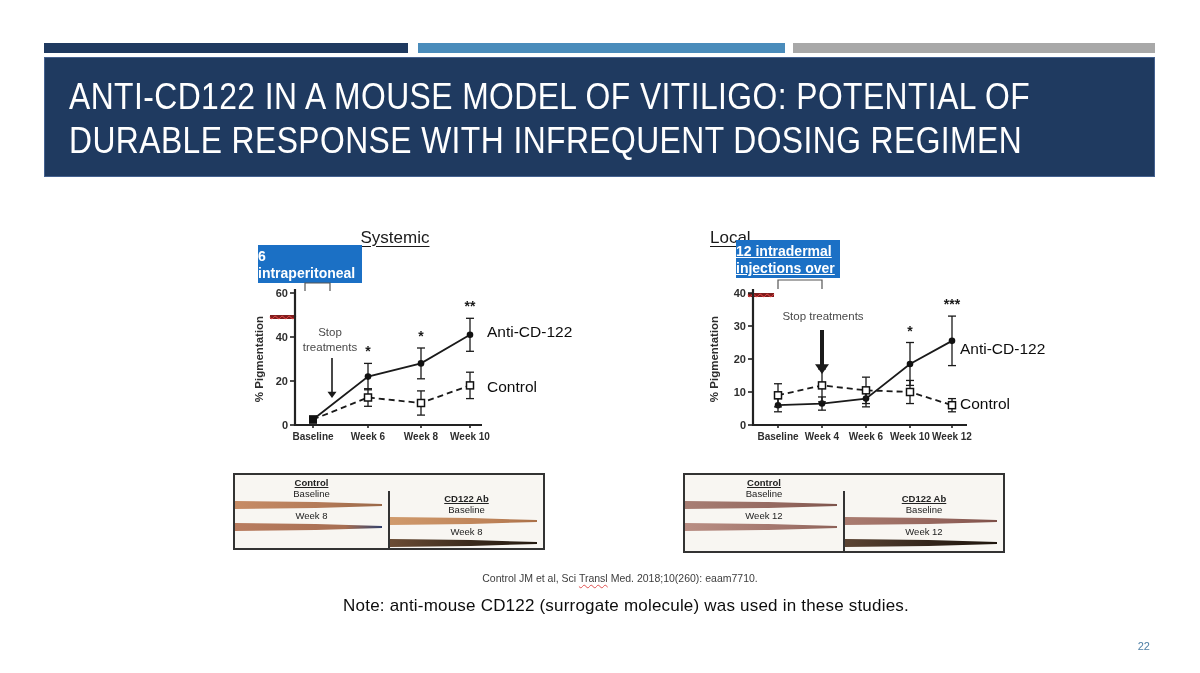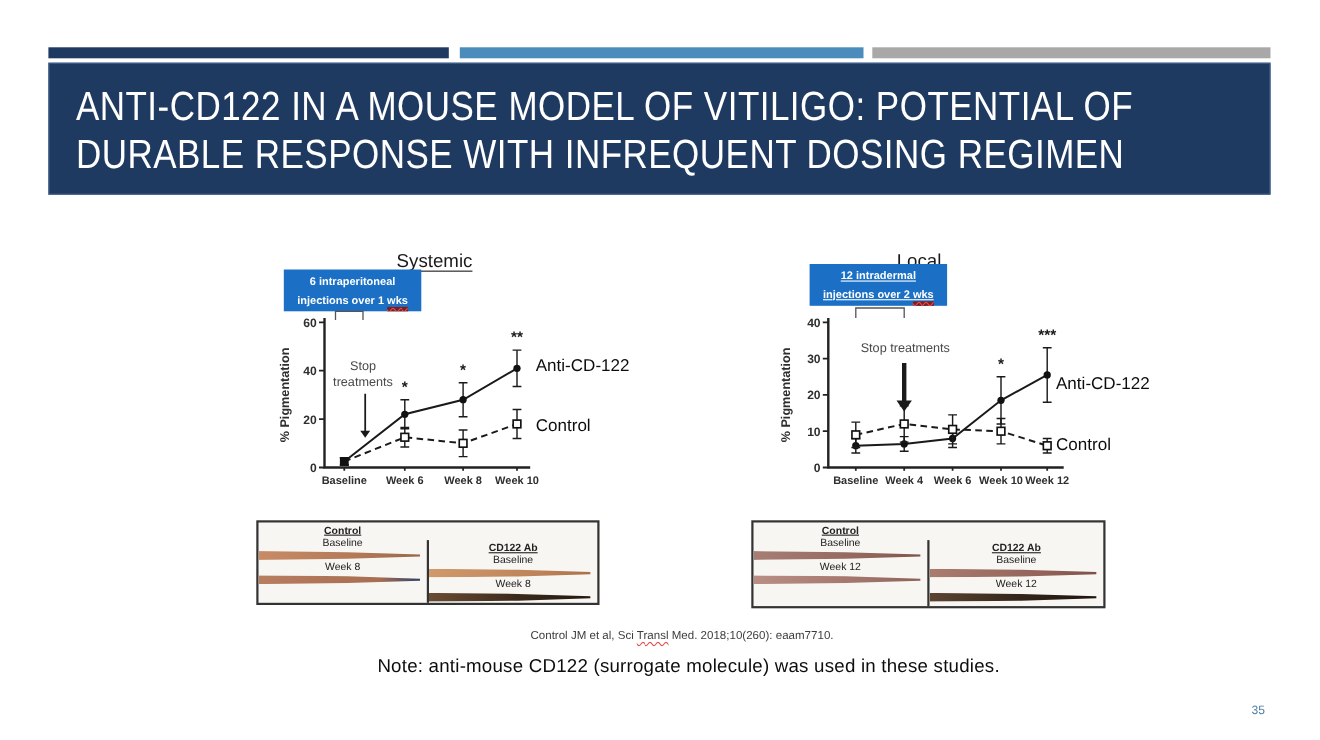--- a/index.html
+++ b/index.html
@@ -16,25 +16,25 @@
   #title-block{position:absolute;left:44px;top:57px;width:1111px;height:120px;
                background:#1f3a60;border:1px solid #44618f;box-sizing:border-box;}
   #title-text{position:absolute;left:24px;top:17px;color:#ffffff;font-size:37px;
               line-height:44px;font-weight:500;letter-spacing:.5px;
               transform:scaleX(.86);transform-origin:0 0;white-space:nowrap;}
 
   
   .sec-heading{position:absolute;top:200px;font-size:17px;color:#1a1a1a;
                text-decoration:underline;text-underline-offset:3px;font-weight:500;margin-top:28px;}
   #heading-systemic{left:250px;width:290px;text-align:center;}
-  #heading-local{left:688px;width:295px;text-align:center;}
-
-  
-  .inj-box{position:absolute;width:125px;height:38px;background:#1b70c5;color:#fff;
-           font-size:10px;font-weight:bold;text-align:center;line-height:17px;
+  #heading-local{left:710px;width:295px;}
+
+  
+  .inj-box{position:absolute;width:104px;height:38px;background:#1b70c5;color:#fff;
+           font-size:14px;font-weight:bold;line-height:17px;
            padding-top:3px;box-sizing:border-box;}
   #inj-left{left:258px;top:245px;}
   #inj-right{left:736px;top:240px;text-decoration:underline;}
   .wks{border-bottom:4px solid #7f1d1d;text-decoration:underline wavy #e84a4a 1px;
        text-underline-offset:3px;}
 
   
   .chart{position:absolute;top:278px;}
   #chart-0{left:250px;width:330px;height:175px;}
   #chart-1{left:705px;width:370px;height:175px;}
@@ -285,15 +285,15 @@
       <div class="tail t-l-ab"></div>
       <div class="photo-sub">Week 12</div>
       <div class="tail t-l-aw"></div>
     </div>
   </div>
 
   <div id="citation"><span>Control JM et al, Sci </span><span class="squiggle">Transl</span><span> Med. 2018;10(260): eaam7710.</span></div>
 
   <div id="note">Note: anti-mouse CD122 (surrogate molecule) was used in these studies.</div>
 
-  <div id="page-number">35</div>
+  <div id="page-number">22</div>
 
 </div>
 
 </body></html>

